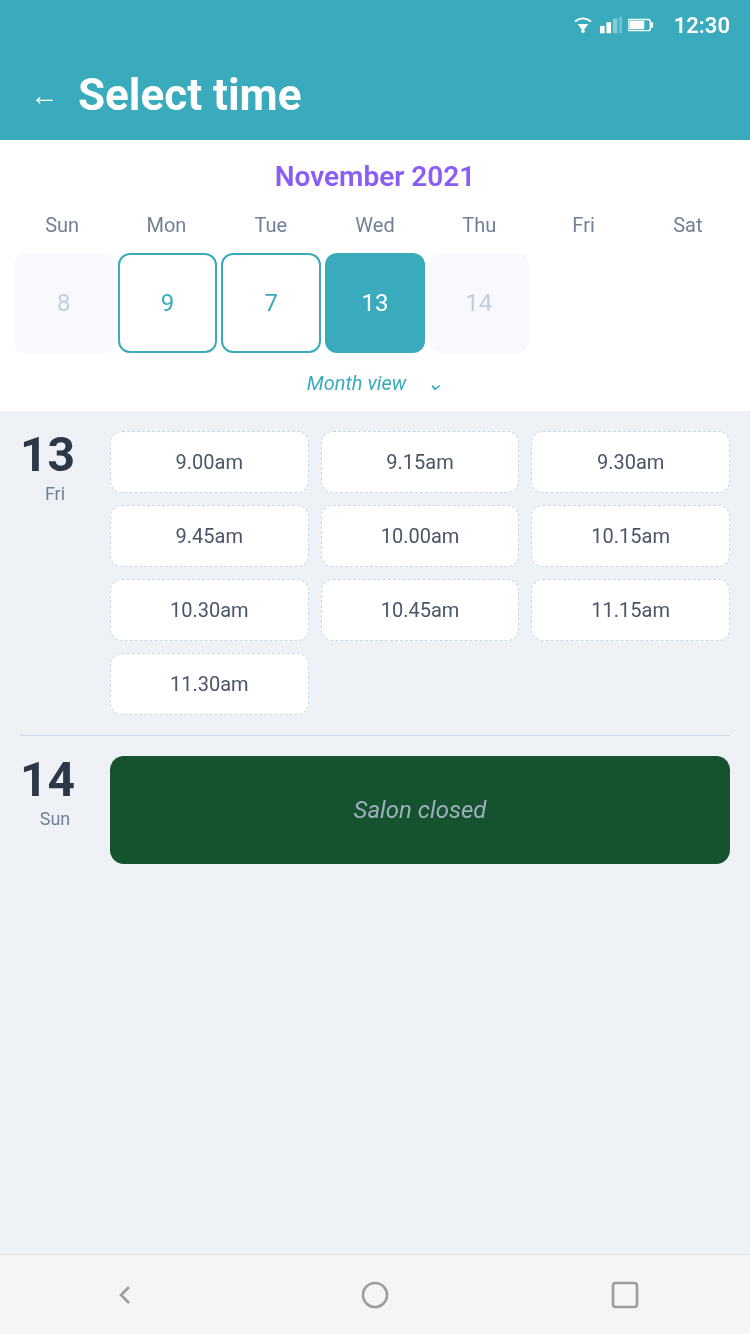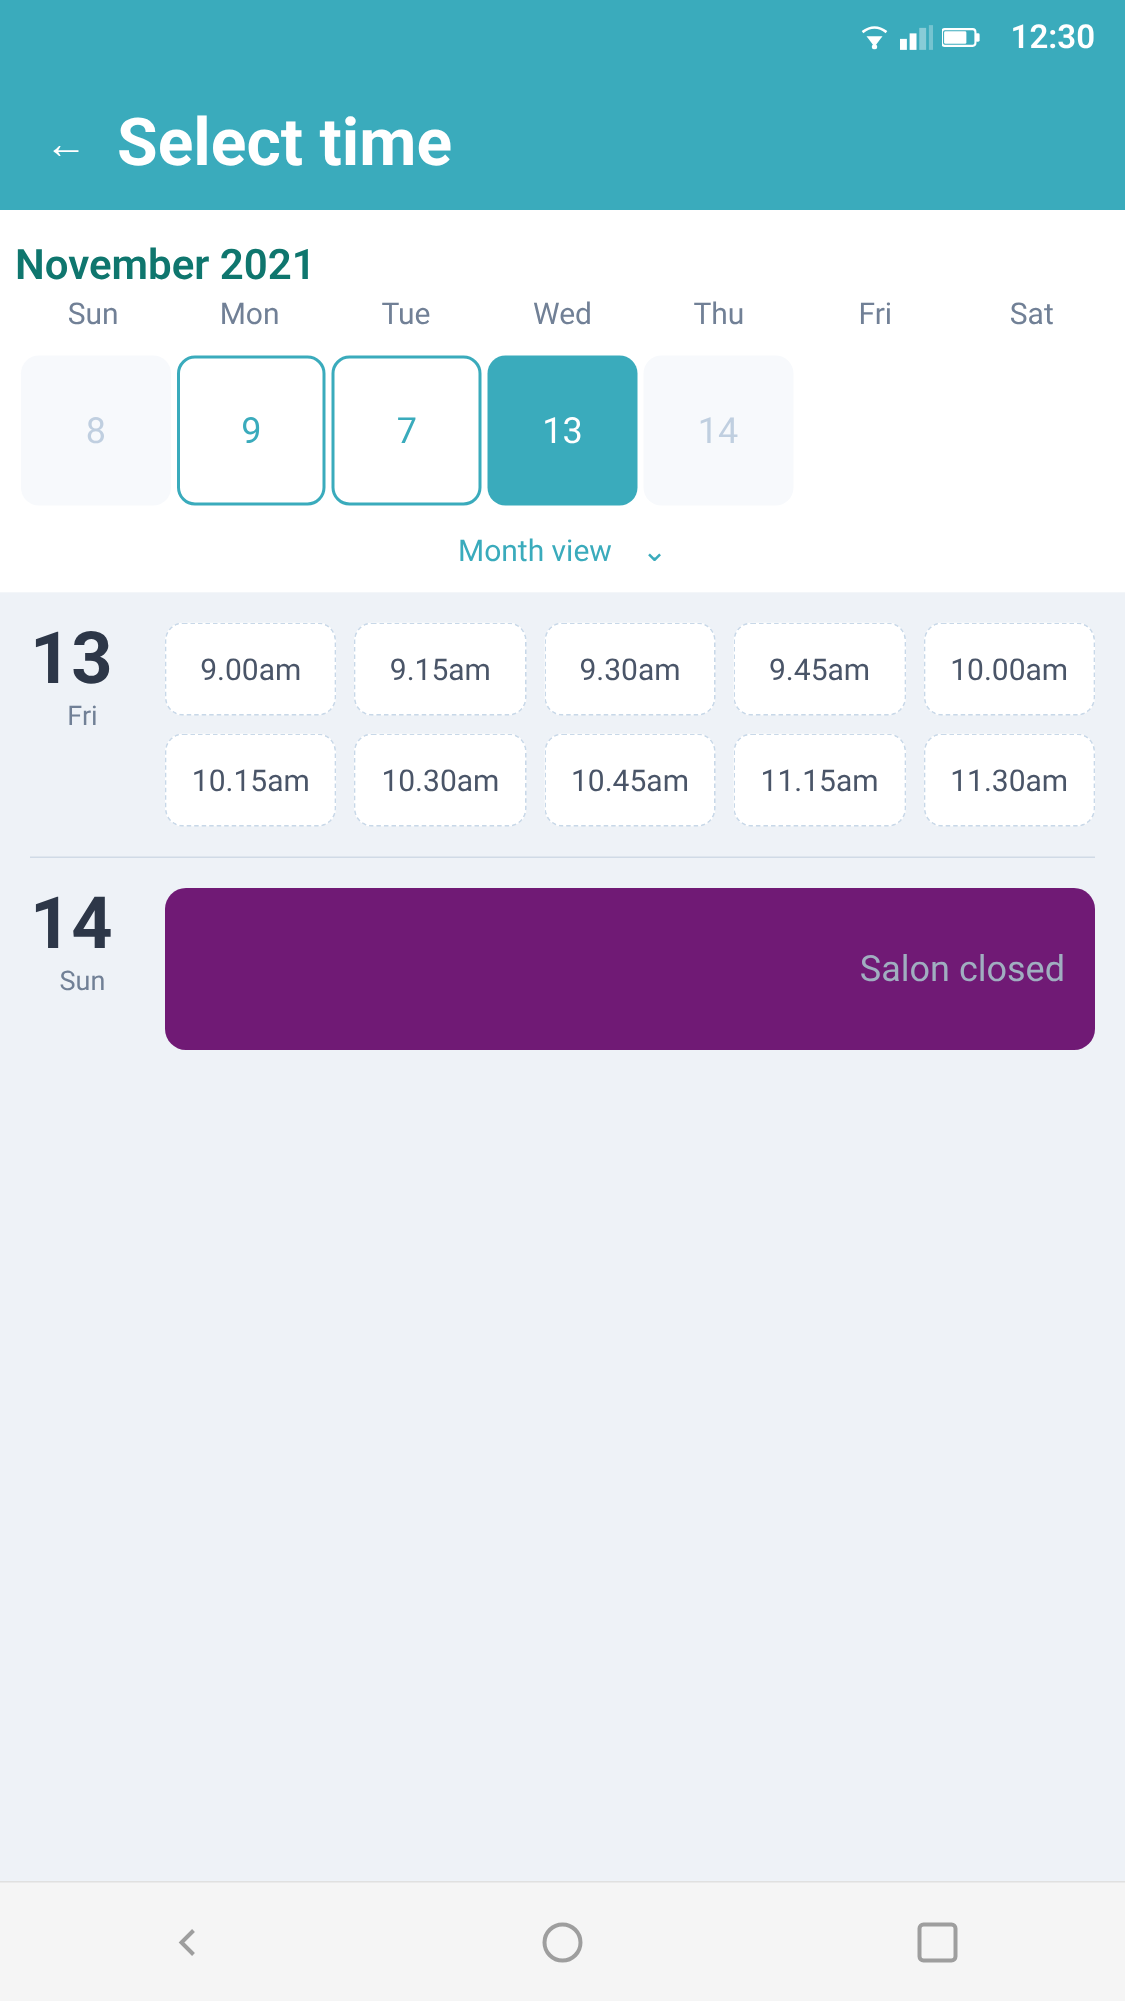--- a/index.html
+++ b/index.html
@@ -59,24 +59,25 @@
       font-size: 44px;
       font-weight: 700;
     }
 
     
     .calendar-section {
       background: white;
       padding: 20px 10px 10px;
     }
     .month-year {
-      text-align: left;
+      text-align: center;
       font-size: 28px;
       font-weight: 600;
-      color: #0f766e;
+      color: #8b5cf6;
+      margin-bottom: 16px;
     }
     .weekdays {
       display: grid;
       grid-template-columns: repeat(7, 1fr);
       text-align: center;
       margin-bottom: 8px;
     }
     .weekday {
       font-size: 20px;
       color: #718096;
@@ -115,20 +116,21 @@
     }
 
     
     .month-view-row {
       display: flex;
       justify-content: center;
       align-items: center;
       padding: 14px 0 6px;
       gap: 20px;
       cursor: pointer;
+      font-style: italic;
     }
     .month-view-label {
       color: #3aabbc;
       font-size: 20px;
     }
     .chevron-down {
       color: #3aabbc;
       font-size: 20px;
     }
 
@@ -156,21 +158,21 @@
     }
     .day-name {
       font-size: 18px;
       color: #718096;
       text-align: center;
       margin-top: 4px;
     }
     .time-grid {
       flex: 1;
       display: grid;
-      grid-template-columns: repeat(5, 1fr);
+      grid-template-columns: repeat(3, 1fr);
       gap: 12px;
     }
     .time-slot {
       background: white;
       border: 1.5px dashed #c8d8e8;
       border-radius: 12px;
       padding: 18px 8px;
       text-align: center;
       font-size: 20px;
       color: #4a5568;
@@ -185,26 +187,27 @@
     }
 
     
     .salon-closed-block {
       display: flex;
       gap: 20px;
       align-items: flex-start;
     }
     .salon-closed-content {
       flex: 1;
-      background: #701a75;
+      background: #14532d;
       border-radius: 14px;
       padding: 40px 20px;
-      text-align: right;
+      text-align: center;
       font-size: 24px;
       color: #a0aec0;
+      font-style: italic;
     }
 
     
     .bottom-nav {
       background: #f5f5f5;
       height: 80px;
       display: flex;
       align-items: center;
       justify-content: space-around;
       border-top: 1px solid #e0e0e0;

